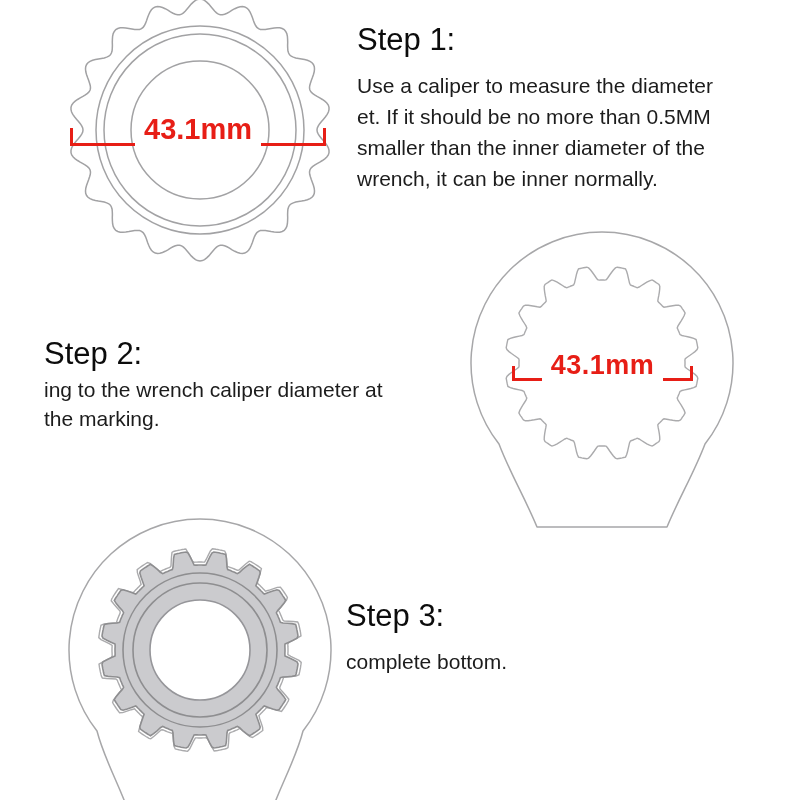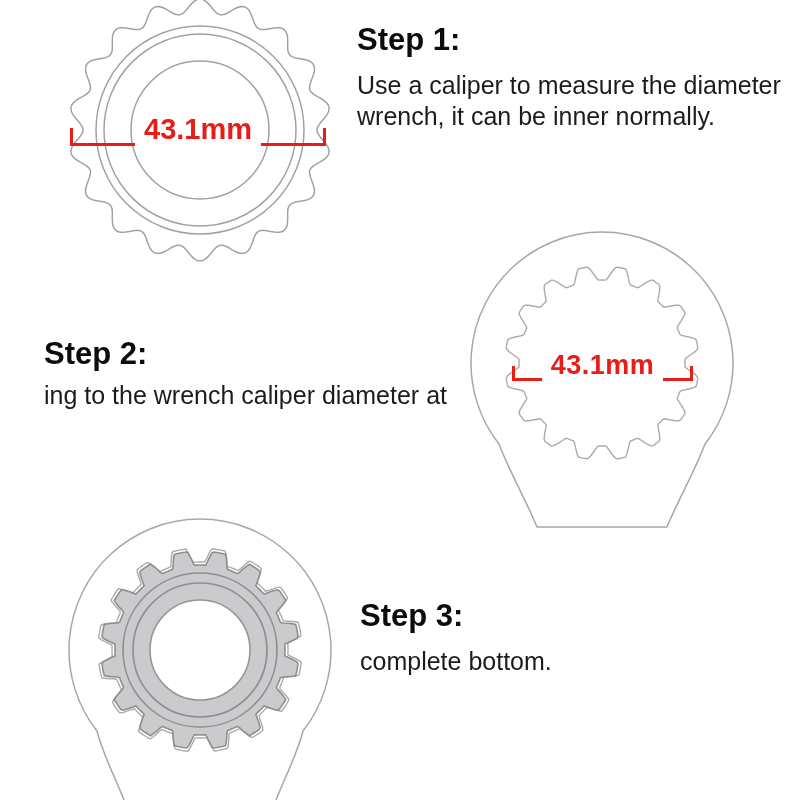--- a/index.html
+++ b/index.html
@@ -15,32 +15,32 @@
   
   .thin{fill:none;stroke:#a2a2a4;stroke-width:1.5;}
   .outline{fill:#ffffff;stroke:#a7a7a9;stroke-width:1.5;stroke-linejoin:round;}
   .groove{fill:#ffffff;stroke:#ababad;stroke-width:1.4;}
   .lockring{fill:var(--lockring);stroke:#8e8e90;stroke-width:1.6;}
   .ringline{fill:none;stroke:#8e8e90;stroke-width:1.6;}
   .hole{fill:#ffffff;stroke:#96969a;stroke-width:1.6;}
   
   .step{position:absolute;}
   .step h2{
-    margin:0;font-size:31px;line-height:36px;font-weight:bold;color:#0c0c0c;
+    margin:0;font-size:31px;line-height:36px;font-weight:normal;color:#0c0c0c;
   }
   .s1 h2{margin-bottom:12px;}
-  .s2 h2{margin-bottom:9px;}
+  .s2 h2{margin-bottom:3px;}
   .s3 h2{margin-bottom:12px;}
-  .step .line{white-space:nowrap;font-size:25px;color:#1c1c1c;}
+  .step .line{white-space:nowrap;font-size:21px;color:#1c1c1c;}
   .s1 .line{line-height:31px;}
   .s2 .line{line-height:29px;}
   .s3 .line{line-height:31px;}
   .s1{left:357px;top:22px;width:436px;}
   .s2{left:44px;top:336px;width:450px;}
-  .s3{left:360px;top:598px;width:430px;}
+  .s3{left:346px;top:598px;width:430px;}
   
   .dim{
     position:absolute;display:flex;align-items:flex-end;
     color:var(--red);font-weight:bold;
   }
   .dim .tick{width:3px;background:var(--red);flex:0 0 auto;}
   .dim .seg{flex:1 1 auto;height:3px;background:var(--red);}
   .dim .txt{margin:0 9px;white-space:nowrap;flex:0 0 auto;}
   .d1{left:70px;top:110px;width:256px;height:36px;font-size:29px;}
   .d1 .tick{height:18px;}
@@ -85,26 +85,29 @@
     <span class="tick"></span>
     <span class="seg"></span>
     <span class="txt">43.1mm</span>
     <span class="seg"></span>
     <span class="tick"></span>
   </div>
 
   <section class="step s1">
     <h2>Step 1:</h2>
     <div class="line">Use a caliper to measure the diameter</div>
+    <div class="line">et. If it should be no more than 0.5MM</div>
+    <div class="line">smaller than the inner diameter of the</div>
     <div class="line">wrench, it can be inner normally.</div>
   </section>
 
   <section class="step s2">
     <h2>Step 2:</h2>
     <div class="line">ing to the wrench caliper diameter at</div>
+    <div class="line">the marking.</div>
   </section>
 
   <section class="step s3">
     <h2>Step 3:</h2>
     <div class="line">complete bottom.</div>
   </section>
 
 </div>
 
 </body></html>

